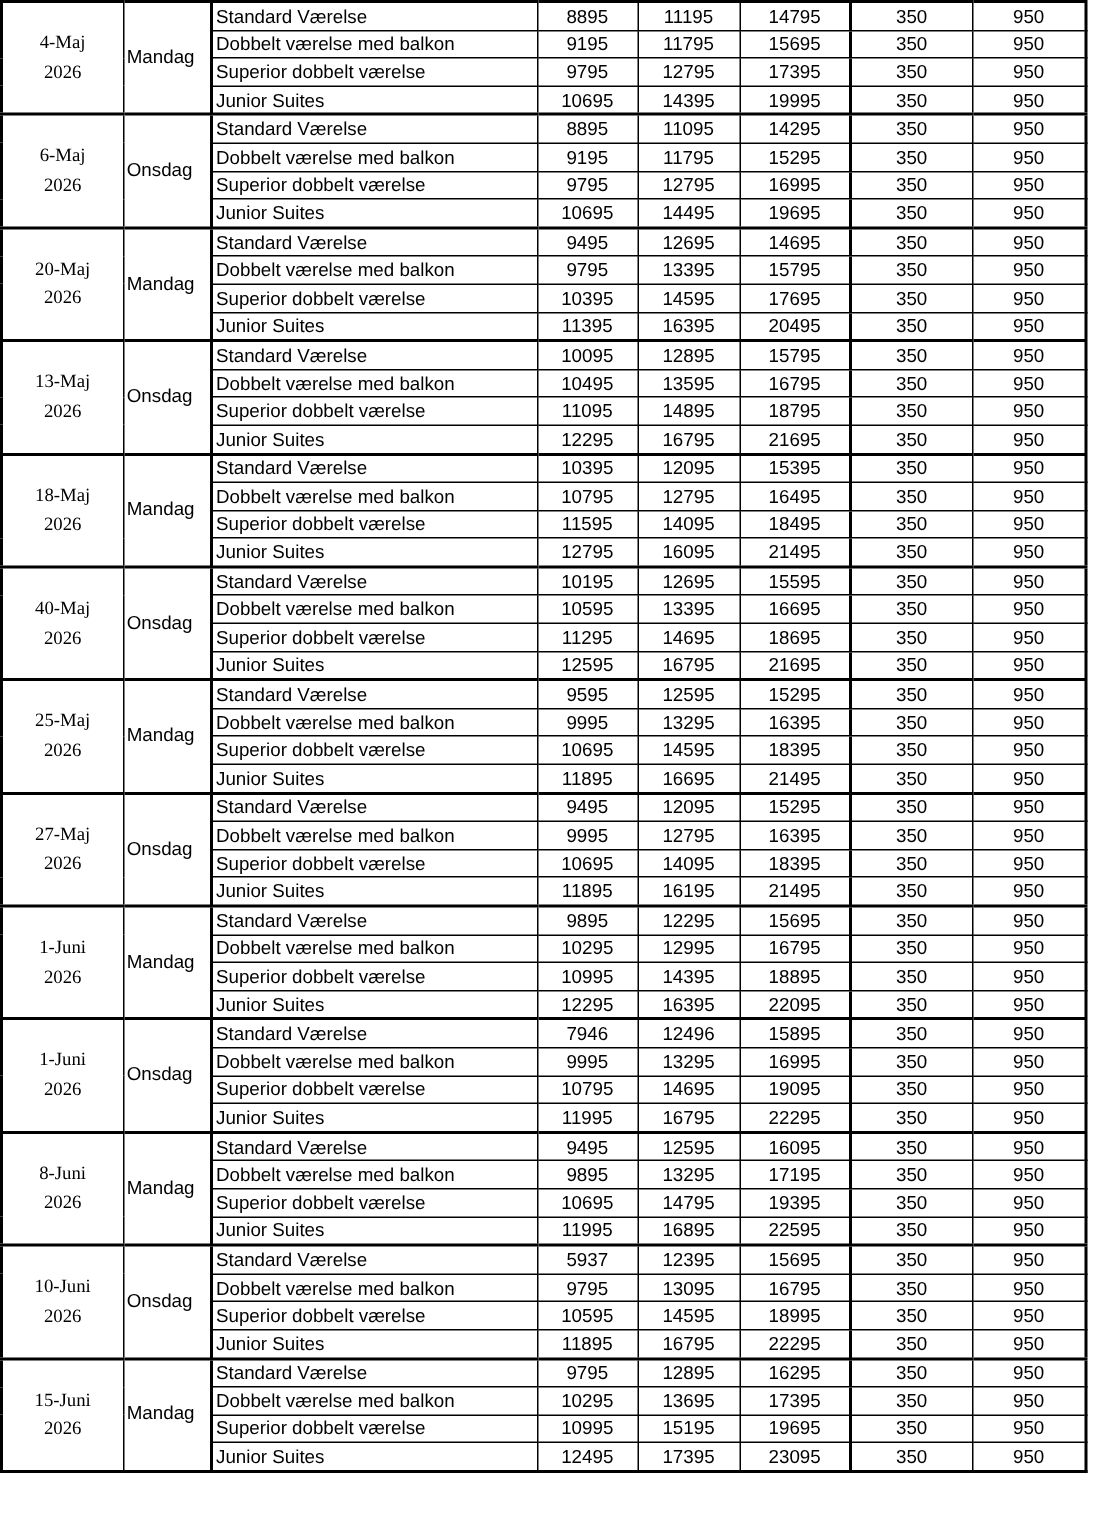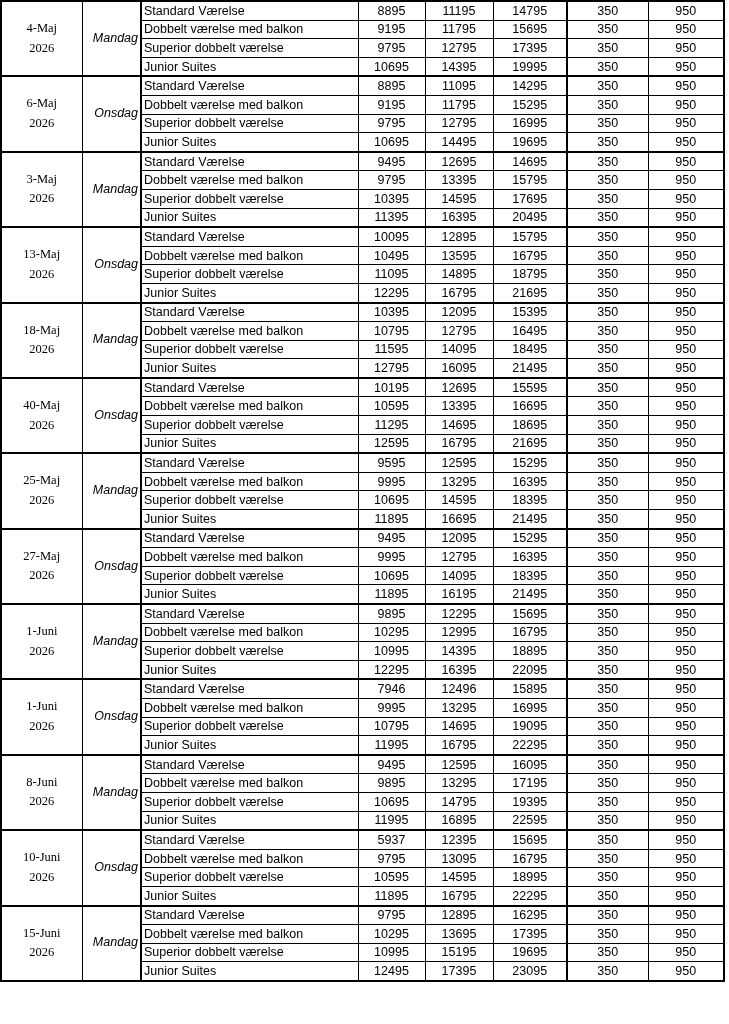--- a/index.html
+++ b/index.html
@@ -31,25 +31,24 @@
     border-top: 2px solid #000;
   }
   .c-date {
     text-align: center;
     vertical-align: top;
     border-right: 1px solid #000;
     font-family: Liberation Serif, serif;
   }
   .c-date .date-line { line-height: 19.6px; }
   .c-day {
-    text-align: right;
+    text-align: left;
     vertical-align: top;
     border-right: 2px solid #000 !important;
     line-height: 19.6px;
-    font-style: italic;
   }
   .c-room {
     text-align: left;
     padding-left: 3px;
     margin-left: 31px;
   }
   .c-num { text-align: center; }
   .c-sup1 { border-left: 2px solid #000 !important; }
 </style>
 </head>
@@ -136,21 +135,21 @@
       <tr>
         <td class="c-room">Junior Suites</td>
         <td class="c-num">10695</td>
         <td class="c-num">14495</td>
         <td class="c-num">19695</td>
         <td class="c-num c-sup1">350</td>
         <td class="c-num">950</td>
       </tr>
       <tr class="group-start">
         <td class="c-date" rowspan="4">
-          <div class="date-line">3-Maj</div>
+          <div class="date-line">20-Maj</div>
           <div class="date-line">2026</div>
         </td>
         <td class="c-day" rowspan="4">Mandag</td>
         <td class="c-room">Standard Værelse</td>
         <td class="c-num">9495</td>
         <td class="c-num">12695</td>
         <td class="c-num">14695</td>
         <td class="c-num c-sup1">350</td>
         <td class="c-num">950</td>
       </tr>

